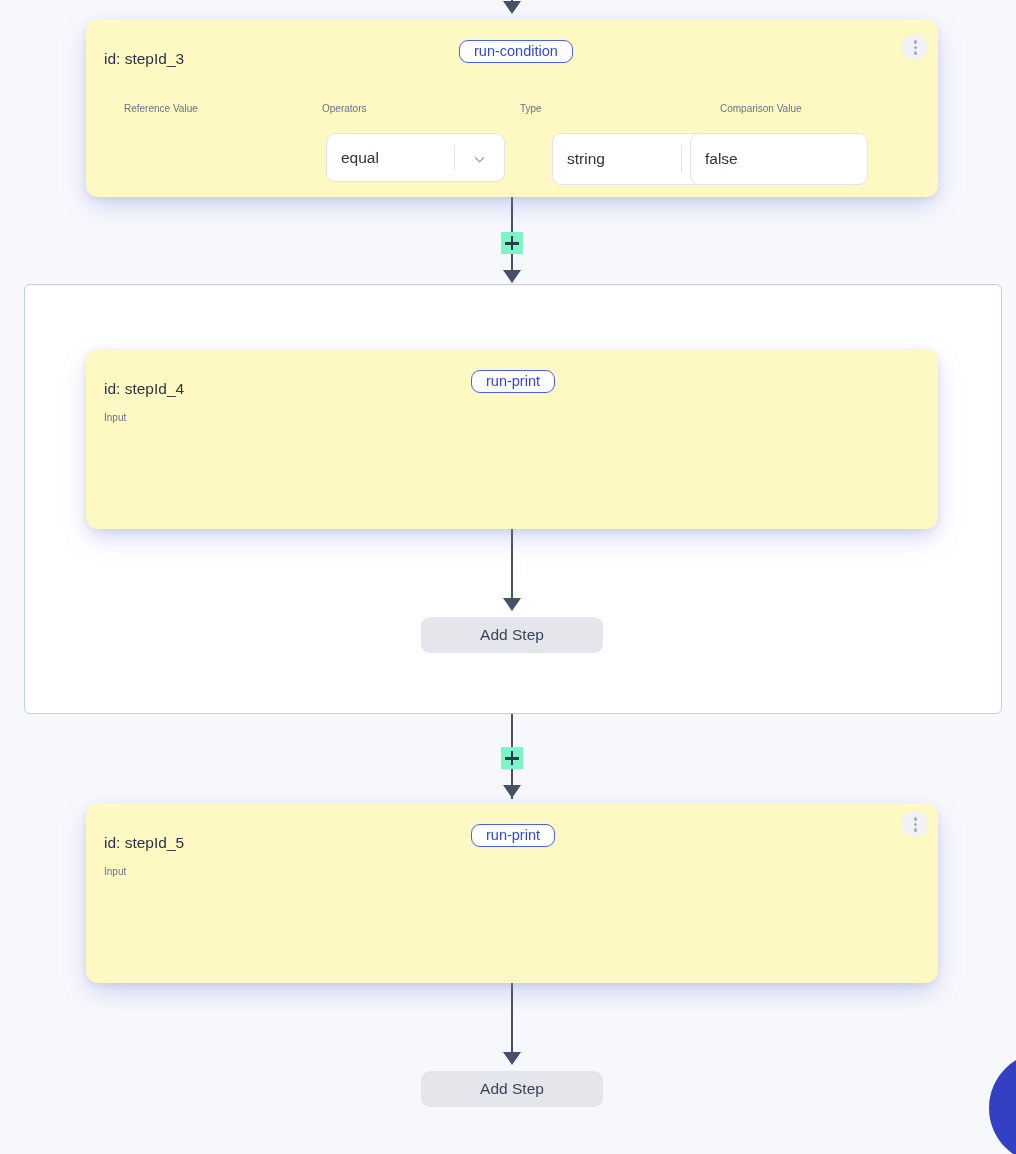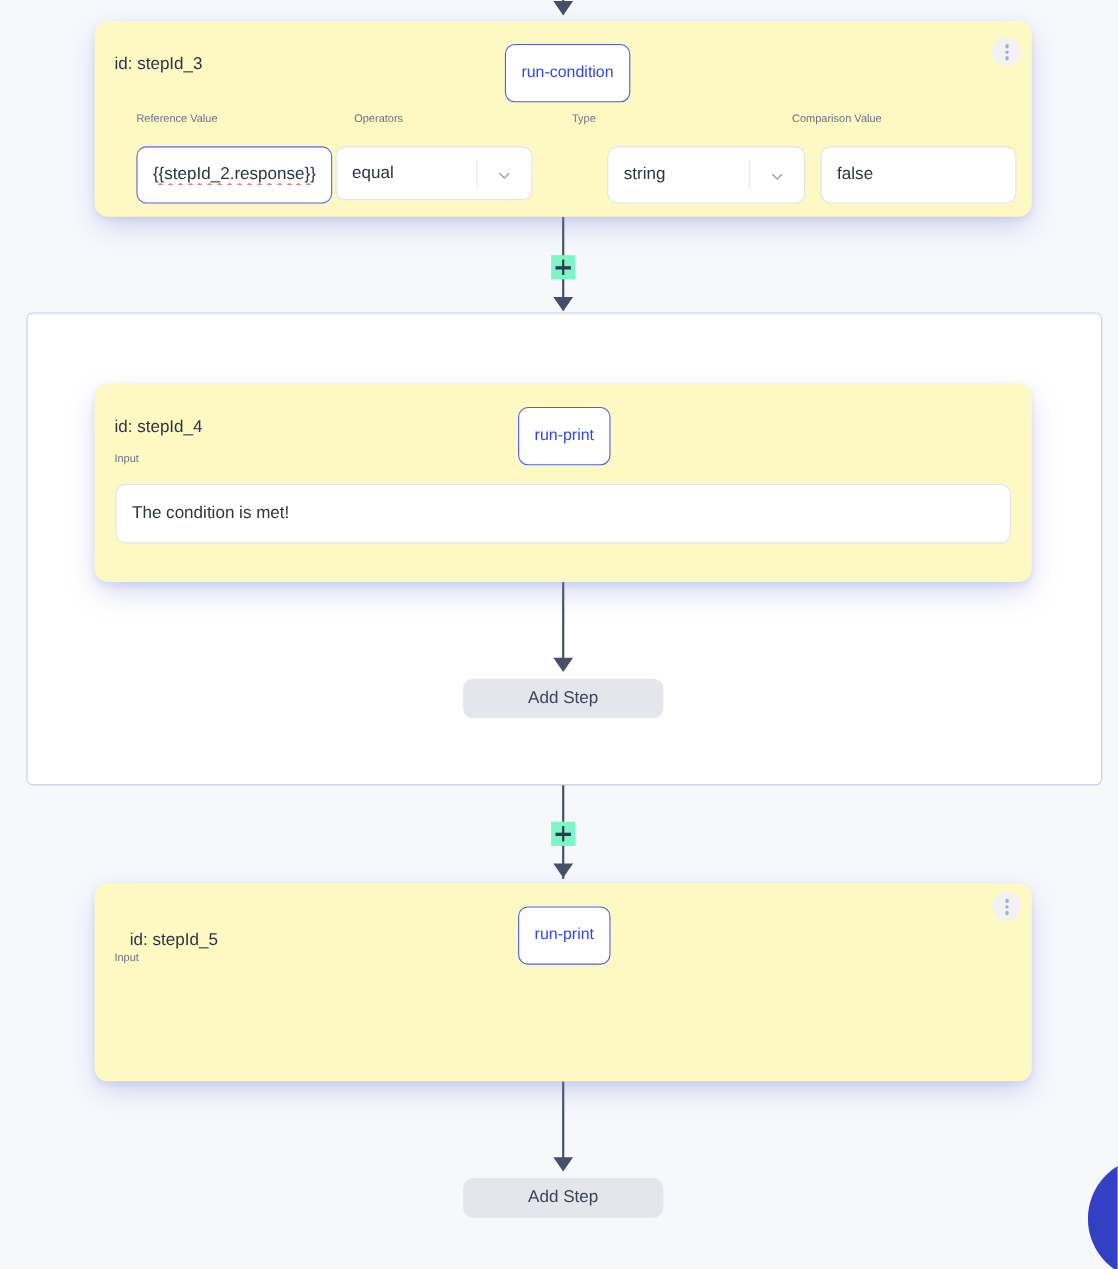--- a/index.html
+++ b/index.html
@@ -85,21 +85,21 @@
     color: #2b3445;
     white-space: nowrap;
   }
   .type-badge {
     position: absolute;
     border: 1px solid #4a5ff0;
     border-radius: 9px;
     color: #2f47e8;
     font-size: 14.5px;
     background: #ffffff;
-    padding: 18px 14px;
+    padding: 3px 14px;
     line-height: 1;
     white-space: nowrap;
     cursor: pointer;
   }
   .kebab {
     position: absolute;
     width: 26px;
     height: 26px;
     border-radius: 50%;
     background: #f1f2f6;
@@ -233,24 +233,23 @@
       <span class="step-id" style="left:18px; top:31px;">id: stepId_3</span>
       <button class="type-badge" style="left:373px; top:21px;">run-condition</button>
       <button class="kebab" style="left:816px; top:15px;">
         <i></i>
         <i></i>
         <i></i>
       </button>
     </div>
 
     <span class="field-label" style="left:38px; top:84px;">Reference Value</span>
-    <input class="text-input focused spell" style="left: 38px; top: 114px; width: 178px; height: 52px;" value="{{stepId_2.response}}">
 
     <span class="field-label" style="left:236px; top:84px;">Operators</span>
-    <div class="select-box" style="left:219px; top:114px; width:179px; height:49px;text-align:center;">
+    <div class="select-box" style="left:240px; top:114px; width:179px; height:49px;text-align:center;">
       <span class="sel-val">equal</span>
       <span class="sel-div"></span>
       <span class="chev">
         <svg viewBox="0 0 12 12" width="11" height="11" aria-hidden="true">
           <path d="M1.5 4 L6 8.5 L10.5 4" fill="none" stroke="#9aa1b4" stroke-width="1.4" stroke-linecap="round" stroke-linejoin="round"></path>
         </svg>
       </span>
     </div>
 
     <span class="field-label" style="left:434px; top:84px;">Type</span>
@@ -258,49 +257,48 @@
       <span class="sel-val">string</span>
       <span class="sel-div"></span>
       <span class="chev">
         <svg viewBox="0 0 12 12" width="11" height="11" aria-hidden="true">
           <path d="M1.5 4 L6 8.5 L10.5 4" fill="none" stroke="#9aa1b4" stroke-width="1.4" stroke-linecap="round" stroke-linejoin="round"></path>
         </svg>
       </span>
     </div>
 
     <span class="field-label" style="left:634px; top:84px;">Comparison Value</span>
-    <input class="text-input" style="left: 660px; top: 114px; width: 178px; height: 52px;" value="false">
+    <input class="text-input" style="left: 604px; top: 114px; width: 178px; height: 52px;" value="false">
   </div>
 
   <div class="conn" style="top:197px; height:85px;"></div>
   <button class="plus-btn" style="left:501px; top:232px;"></button>
   <div class="arrowhead" style="top:270px;"></div>
 
   <div class="branch-box" style="left:24px; top:284px; width:978px; height:430px;"></div>
 
   <div class="card" style="left:86px; top:349px; width:852px; height:180px;">
     <div class="card-head">
       <span class="step-id" style="left:18px; top:31px;">id: stepId_4</span>
       <button class="type-badge" style="left:385px; top:21px;">run-print</button>
     </div>
     <span class="field-label" style="left:18px; top:63px;">Input</span>
-    <input class="text-input" style="left: 19px; top: 91px; width: 814px; height: 54px;" value="The condition is met!">
   </div>
 
   <div class="conn" style="top:529px; height:78px;"></div>
   <div class="arrowhead" style="top:598px;"></div>
   <button class="add-step" style="left:421px; top:617px; width:182px; height:36px;">Add Step</button>
 
   <div class="conn" style="top:714px; height:85px;"></div>
   <button class="plus-btn" style="left:501px; top:747px;"></button>
   <div class="arrowhead" style="top:785px;"></div>
 
   <div class="card" style="left:86px; top:803px; width:852px; height:180px;">
     <div class="card-head">
-      <span class="step-id" style="left:32px; top:31px;margin-top:12px;">id: stepId_5</span>
+      <span class="step-id" style="left:18px; top:31px;">id: stepId_5</span>
       <button class="type-badge" style="left:385px; top:21px;">run-print</button>
       <button class="kebab" style="left:816px; top:8px;">
         <i></i>
         <i></i>
         <i></i>
       </button>
     </div>
     <span class="field-label" style="left:18px; top:63px;">Input</span>
   </div>
 

